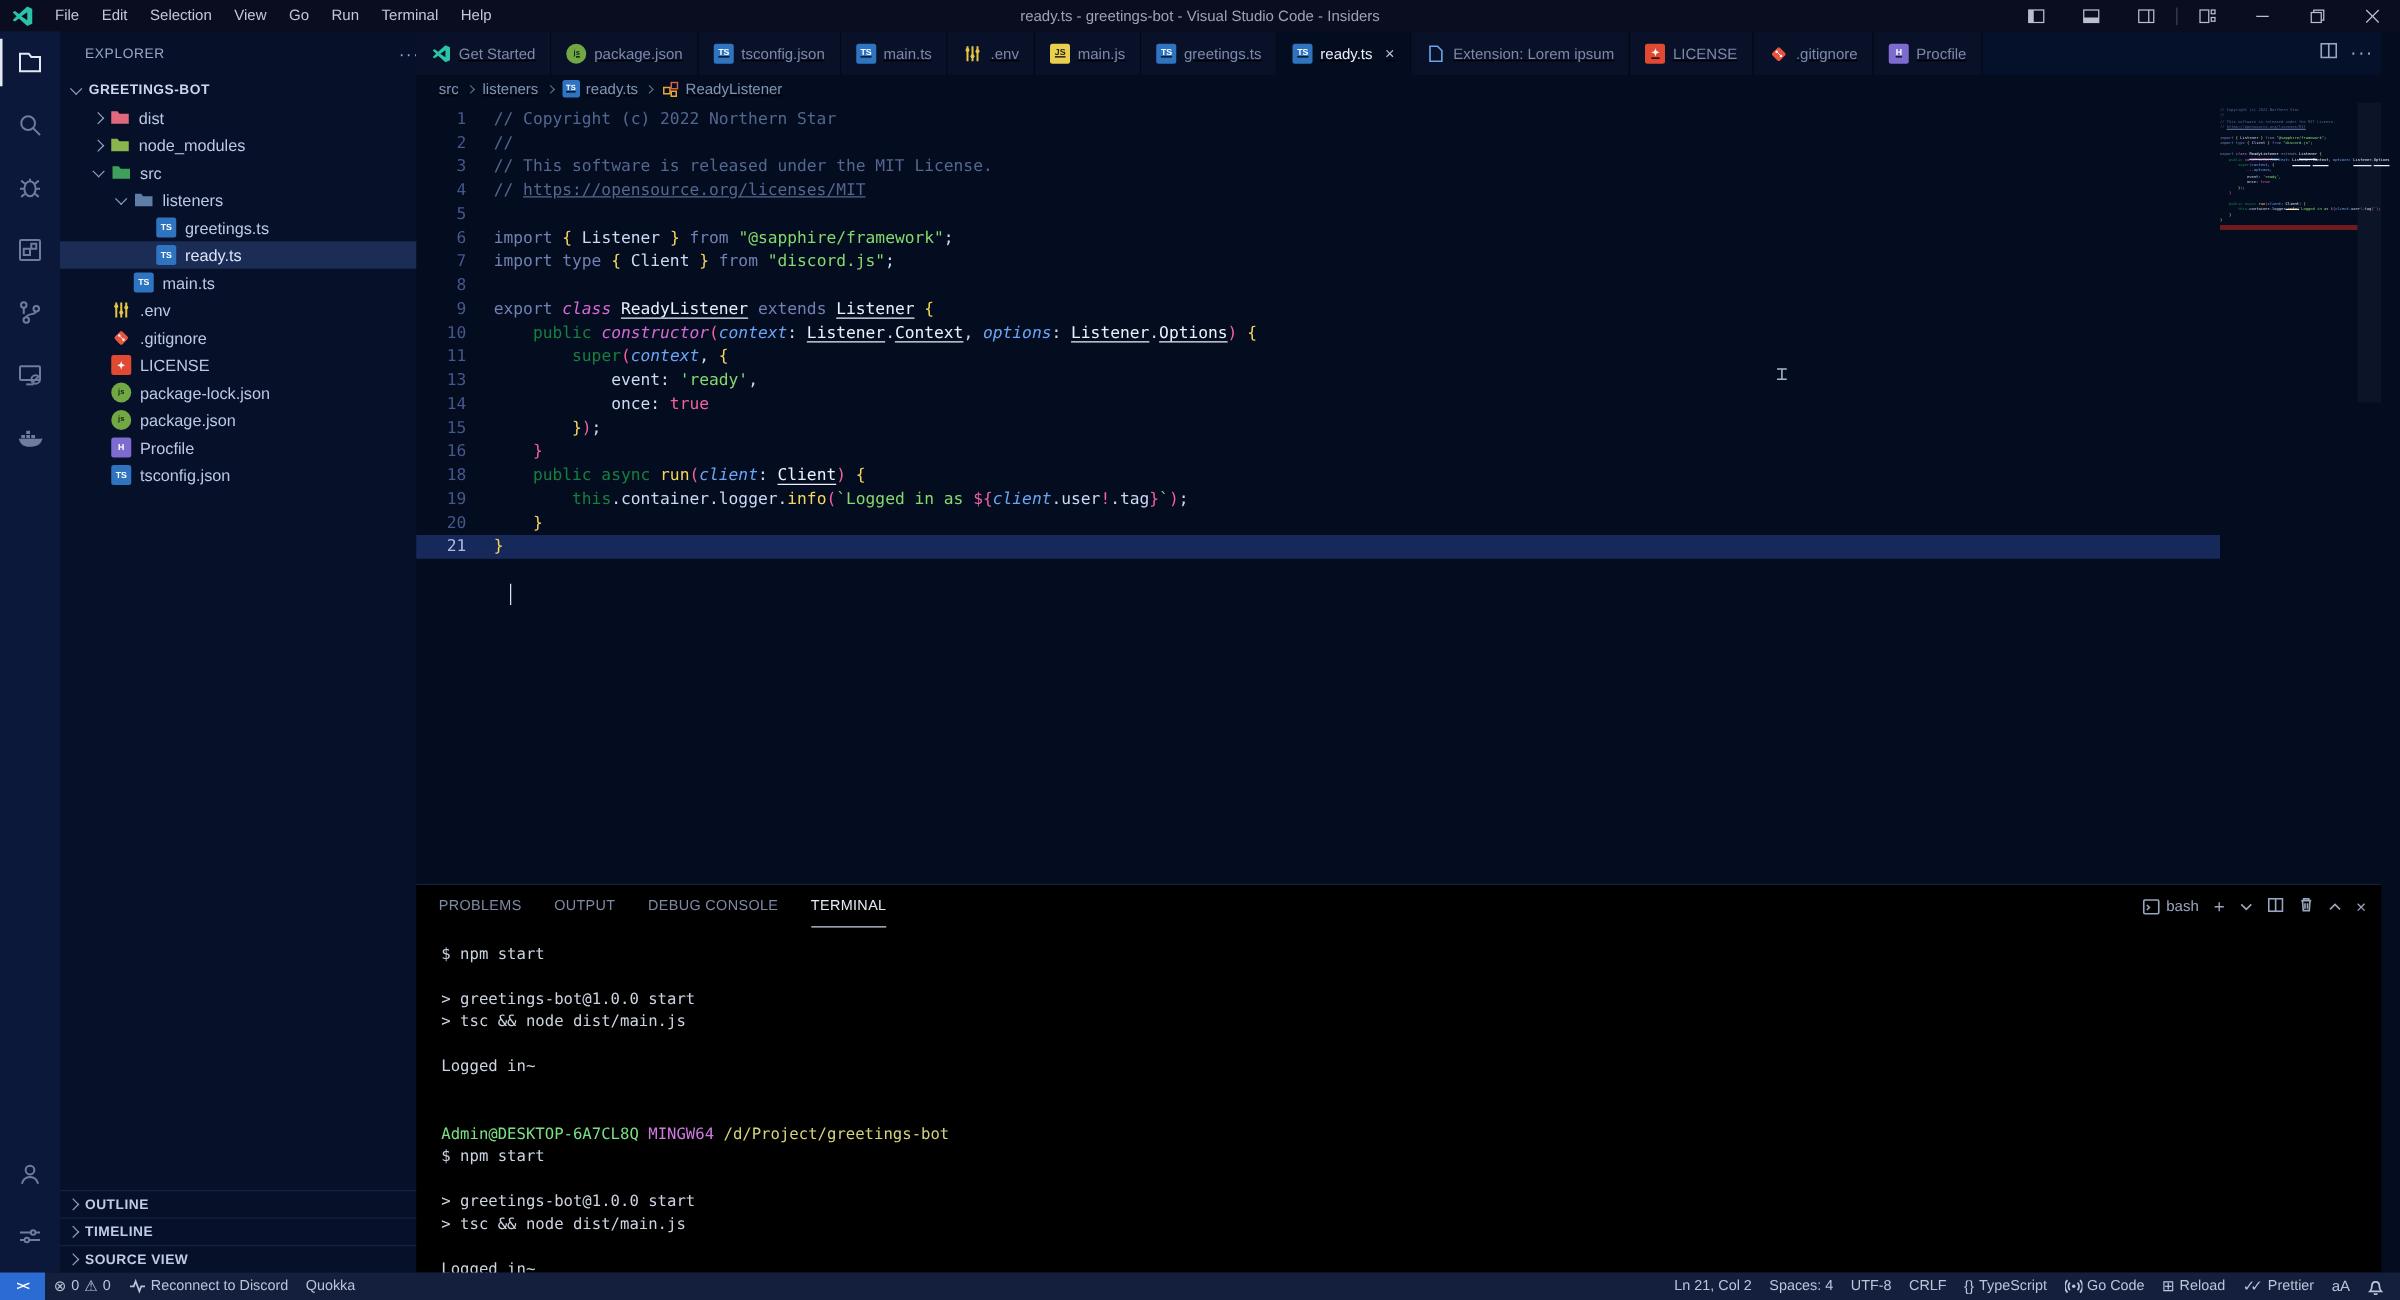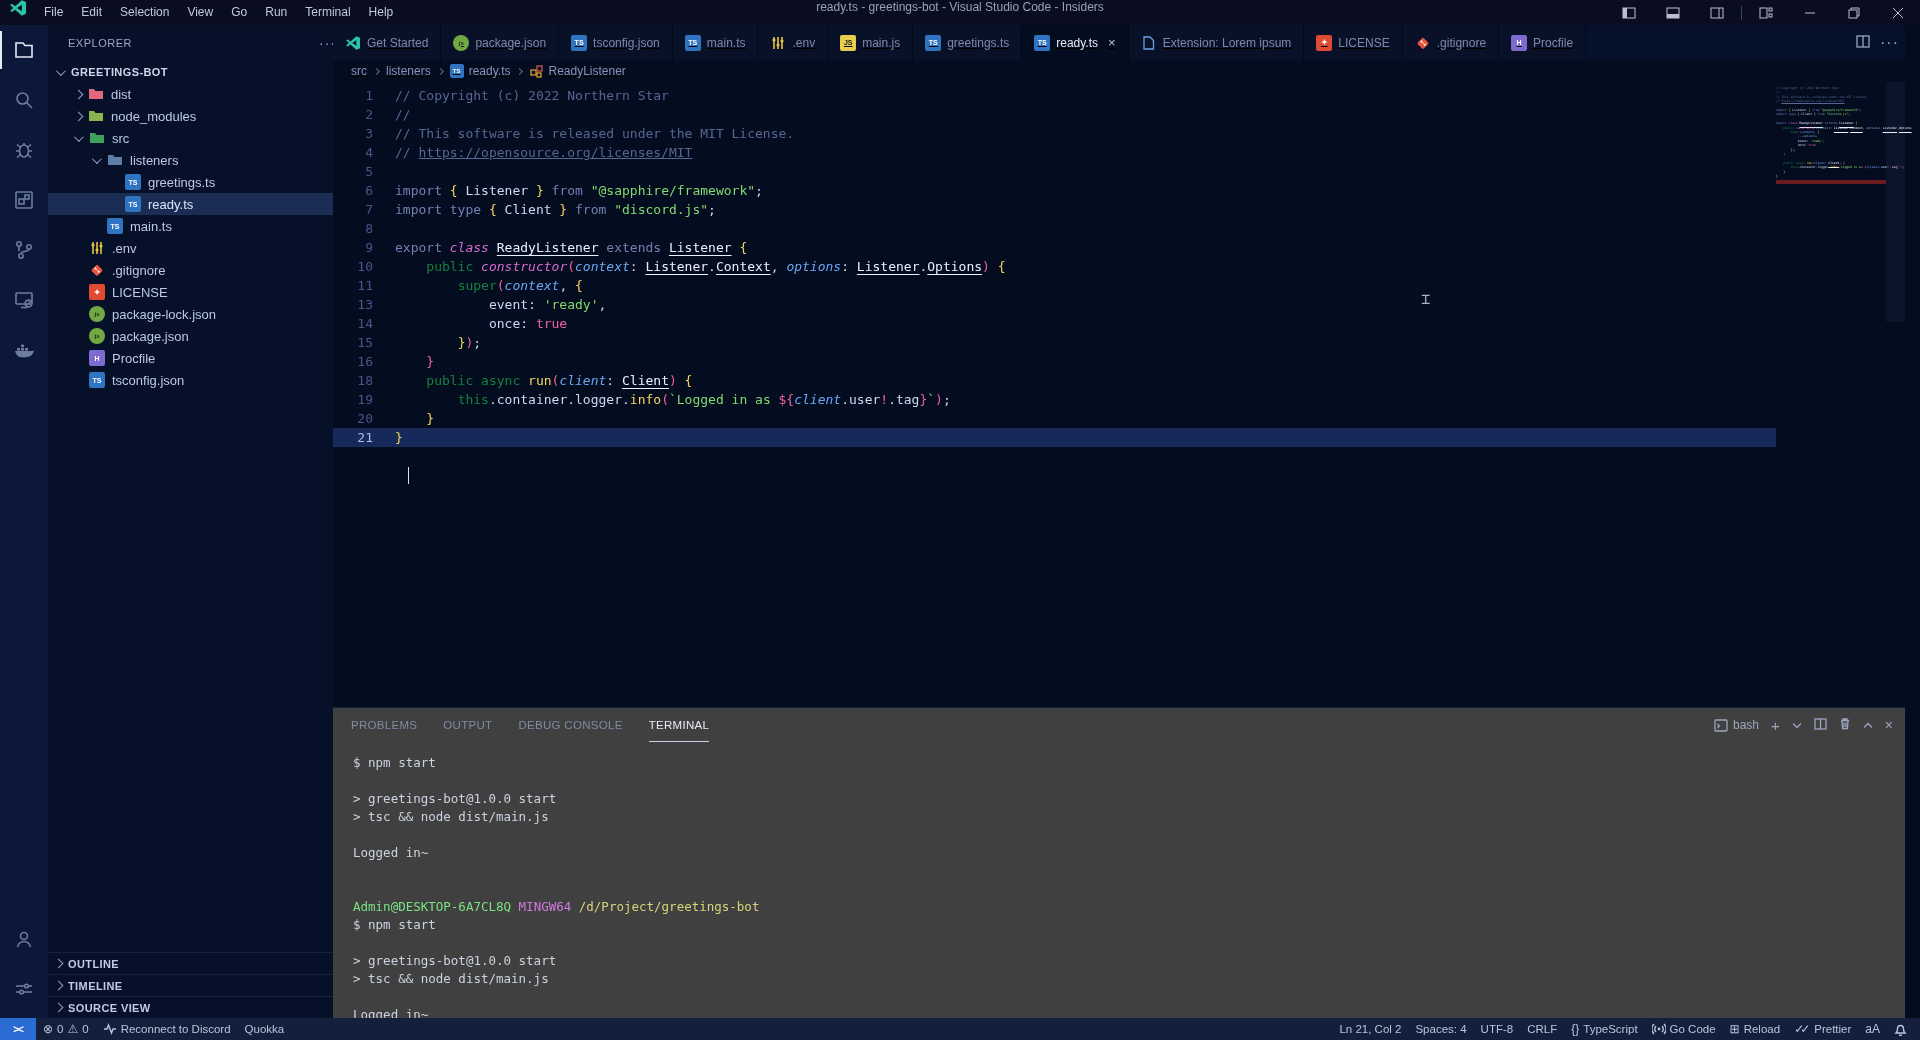--- a/index.html
+++ b/index.html
@@ -2,21 +2,21 @@
 <html><head>
 <meta charset="utf-8">
 <style>
   * { margin:0; padding:0; box-sizing:border-box; }
   html,body { width:1920px; height:1040px; overflow:hidden; background:#040c20;
     font-family:"Liberation Sans", sans-serif; -webkit-font-smoothing:antialiased; }
   .mono { font-family:"DejaVu Sans Mono", monospace; }
 
   
   #titlebar { position:absolute; left:0; top:0; width:1920px; height:25px;
-    background:#0a0d20; display:flex; color:#c2c8da; font-size:12px; }
+    background:#0a0d20; display:flex; align-items:center; color:#c2c8da; font-size:12px; }
   #vscode-logo { width:16px; height:16px; margin:0 9px 0 10px; flex:none; }
   .menu-item { padding:0 9px; height:25px; line-height:25px; cursor:default; }
   #win-title { position:absolute; left:50%; transform:translateX(-50%); color:#9aa2b8; white-space:nowrap; }
   #win-controls { position:absolute; right:0; top:0; height:25px; display:flex; align-items:center; }
   .wc { width:44px; height:25px; display:flex; align-items:center; justify-content:center; color:#b9bfce; }
   .wc svg { stroke:#b9bfce; }
   #wc-sep { width:1px; height:14px; background:#3a415a; margin:0 2px; }
 
   
   #activitybar { position:absolute; left:0; top:25px; width:48px; height:993px; background:#0b1839; }
@@ -93,21 +93,21 @@
   .tok-yl { color:#f5d75e; }
   .tok-pk { color:#f2619e; }
   #cursor { position:absolute; width:1.5px; height:17px; background:#d7e0f4; }
   #minimap { position:absolute; top:4px; right:19px; width:110px; }
   #mini-code { font-size:3px; line-height:4.4px; white-space:pre; transform:none; }
   #mini-redbar { height:4px; background:#6e1b20; margin-top:1px; }
   #scroll-slider { position:absolute; top:0; right:0; width:19px; height:240px; background:rgba(160,180,220,0.05); }
   #mouse-cursor { position:absolute; color:#a8b2c8; font-size:15px; font-family:"DejaVu Sans Mono",monospace; }
 
   
-  #panel { position:absolute; left:0; top:682px; width:1572px; height:311px; background:#404040;
+  #panel { position:absolute; left:0; top:682px; width:1572px; height:311px; background:#000000;
     border-top:1px solid #15223f; }
   #panel-header { height:34px; display:flex; align-items:center; padding-left:18px; position:relative; }
   .panel-tab { font-size:11.5px; letter-spacing:.3px; color:#7f8aa6; margin-right:26px; height:34px;
     display:flex; align-items:center; cursor:default; }
   .panel-tab.active { color:#e6ebf5; border-bottom:1px solid #c8d2e8; }
   #panel-actions { position:absolute; right:12px; top:0; height:34px; display:flex; align-items:center;
     gap:12px; color:#9aa5bf; font-size:12px; }
   #panel-actions svg { stroke:#9aa5bf; fill:none; stroke-width:1.3; }
   #term-shell { display:flex; align-items:center; gap:5px; }
   #terminal { padding:12px 0 0 20px; }

